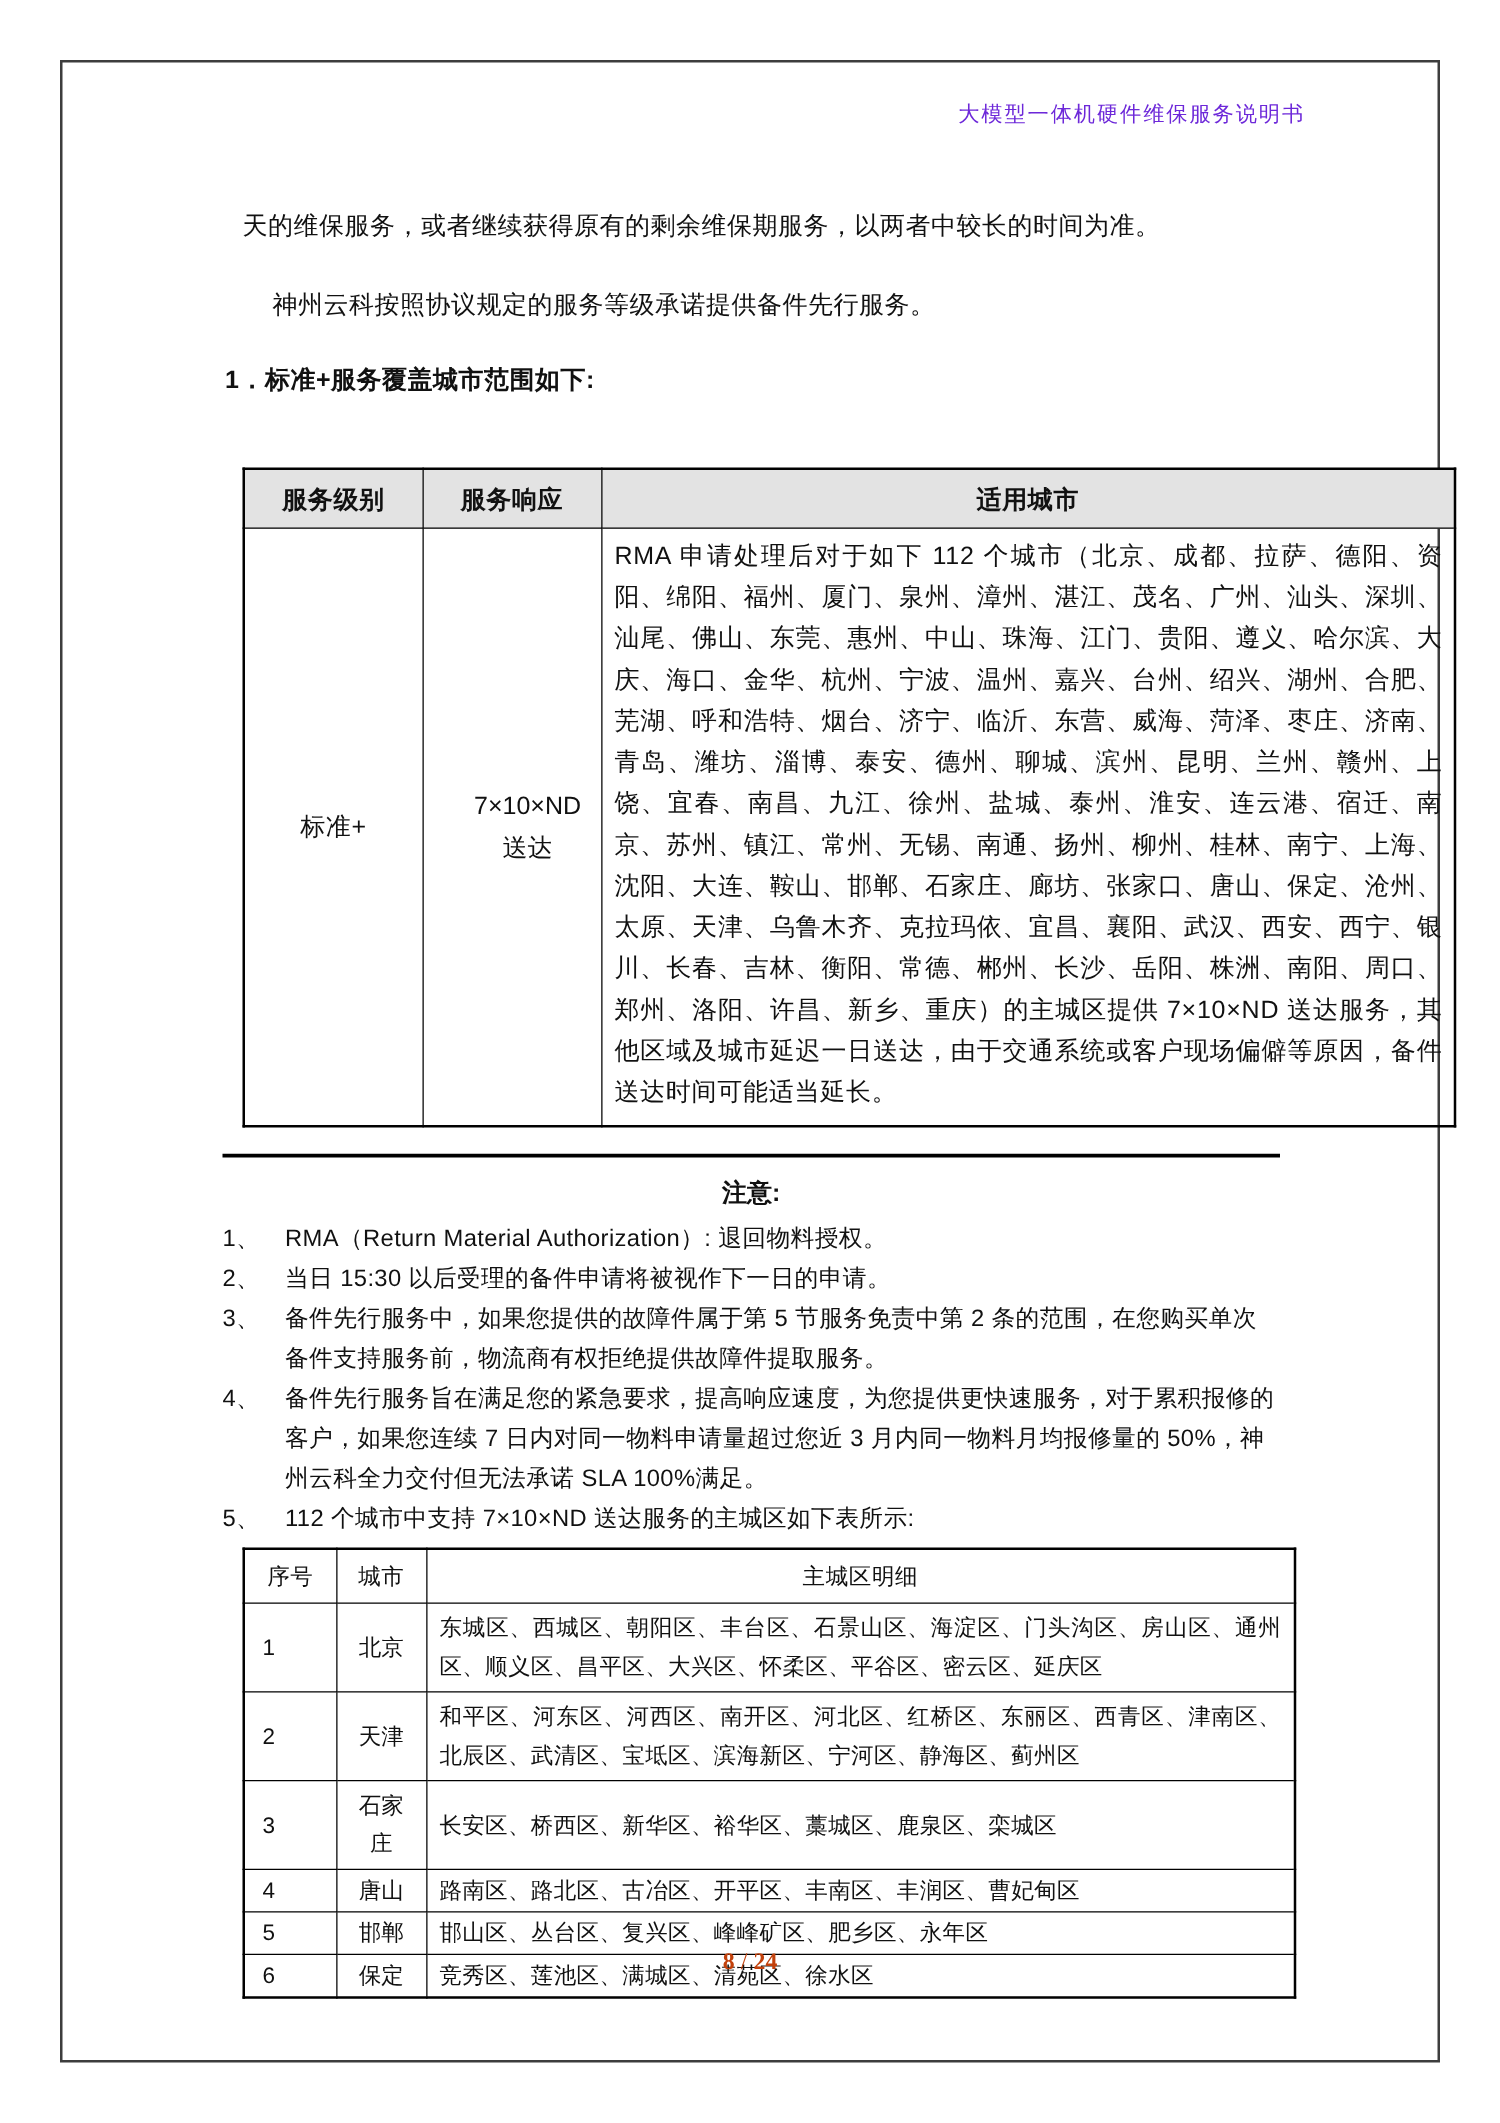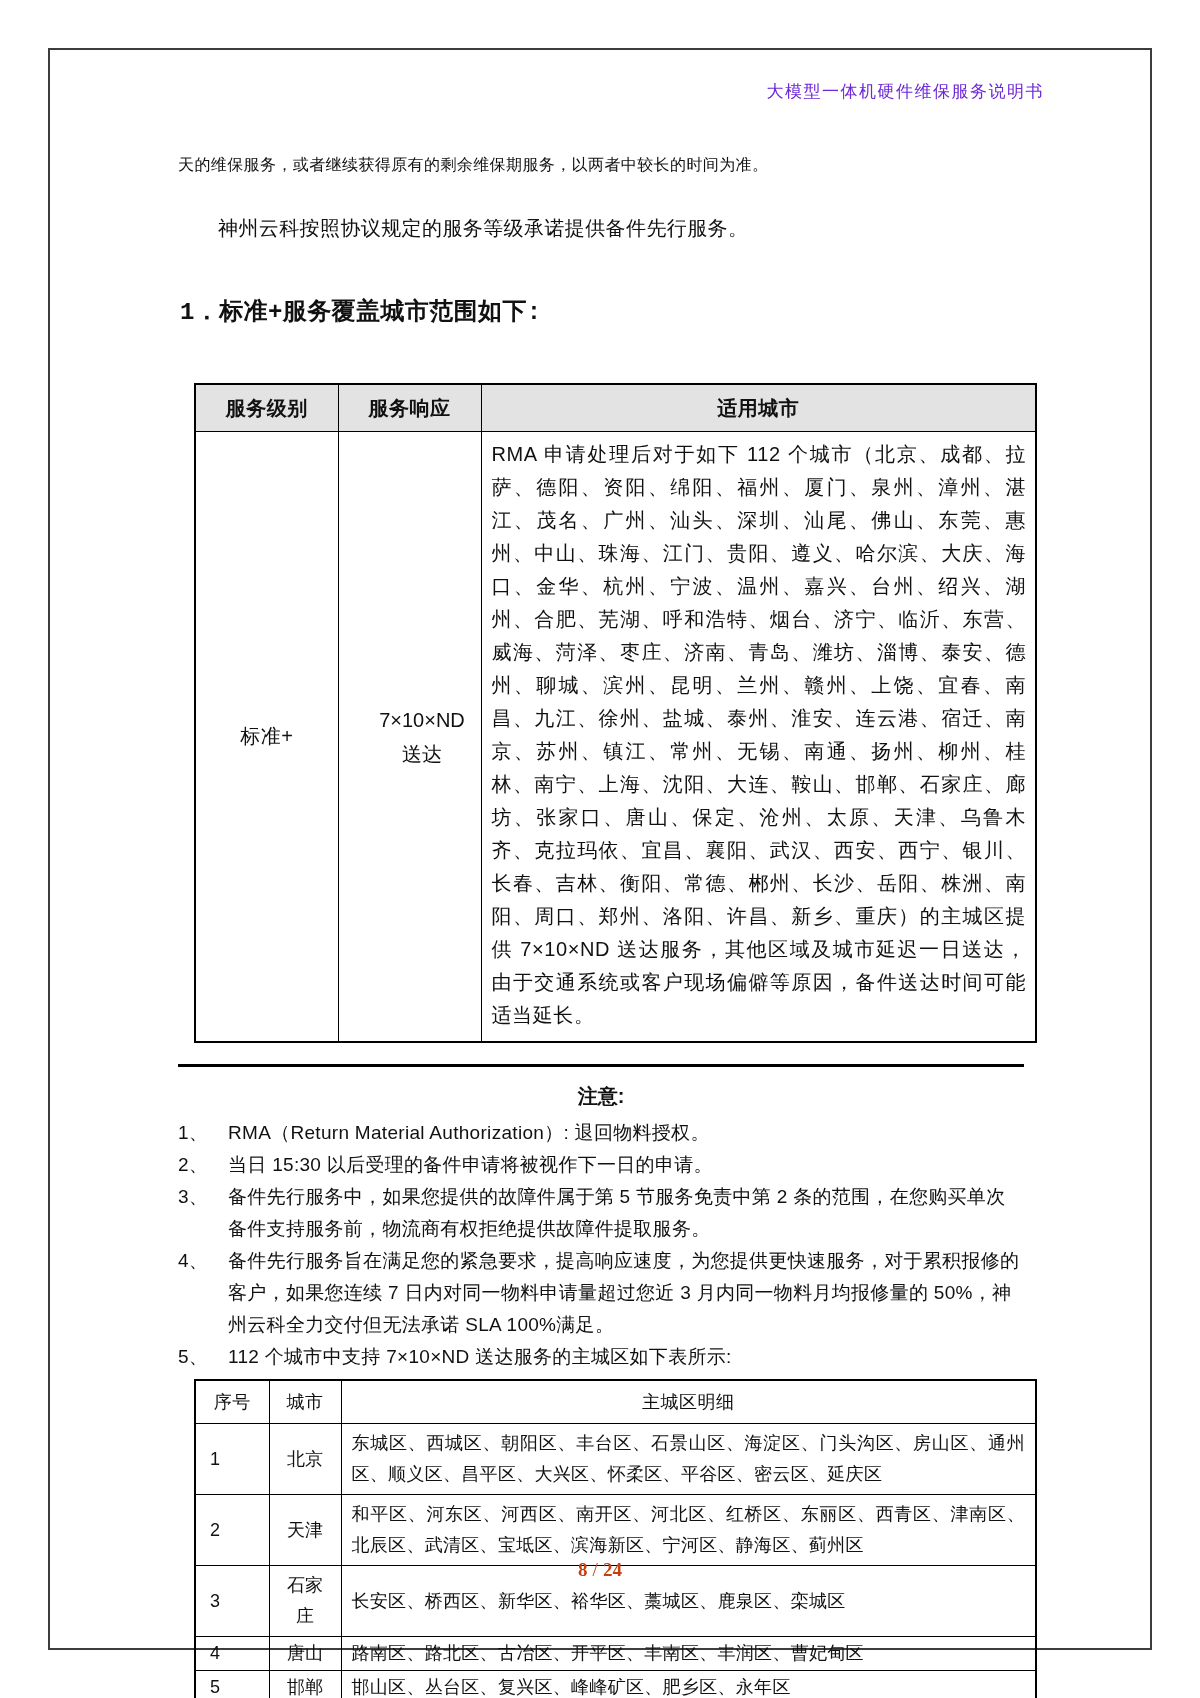--- a/index.html
+++ b/index.html
@@ -15,26 +15,26 @@
     border:2px solid #3d3d3d; box-sizing:border-box;
   }
   .doc-header {
     position:absolute; top:80px; left:178px; width:866px;
     text-align:right;
     font-family:"Liberation Serif", serif;
     font-size:17px; letter-spacing:1.5px; color:#6d28d9;
   }
   .content { position:absolute; left:178px; top:150px; width:846px; }
 
-  .para-continuation { margin:0; font-size:16px; letter-spacing:0.4px; line-height:30px; }
+  .para-continuation { margin:16px; font-size:20px; letter-spacing:0.4px; line-height:30px; }
   .para-commitment  { margin:33px 0 16px 0; text-indent:40px; font-size:20px; letter-spacing:0.4px; line-height:30px; }
-  .section-heading  { margin:56px 0 0 2px; font-size:24px; font-weight:bold; letter-spacing:0.4px; line-height:28px;font-family:Liberation Mono, monospace; }
+  .section-heading  { margin:31px 0 0 2px; font-size:20px; font-weight:bold; letter-spacing:0.4px; line-height:28px; }
 
   table { border-collapse:collapse; table-layout:fixed; }
-  .service-table { margin:56px 0 0 16px; width:843px; border:2px solid #000; }
+  .service-table { margin:56px 0 0 16px; width:971px; border:2px solid #000; }
   .service-table th {
     border:1px solid #000; background:#e3e3e3;
     font-size:20px; font-weight:bold; height:44px;
     text-align:center; vertical-align:middle; letter-spacing:0.5px;
   }
   .service-table td { border:1px solid #000; font-size:20px; vertical-align:middle; }
   .cell-level { text-align:center; letter-spacing:0.5px; }
   .cell-response { text-align:center; }
   .cell-response div { line-height:34px;padding-left:25px; }
   .cell-cities {

